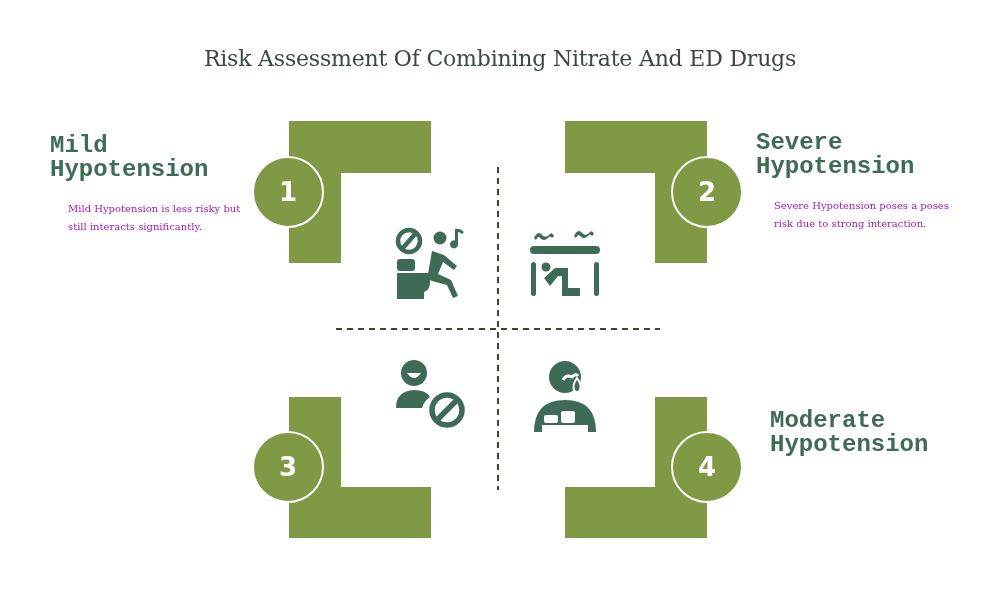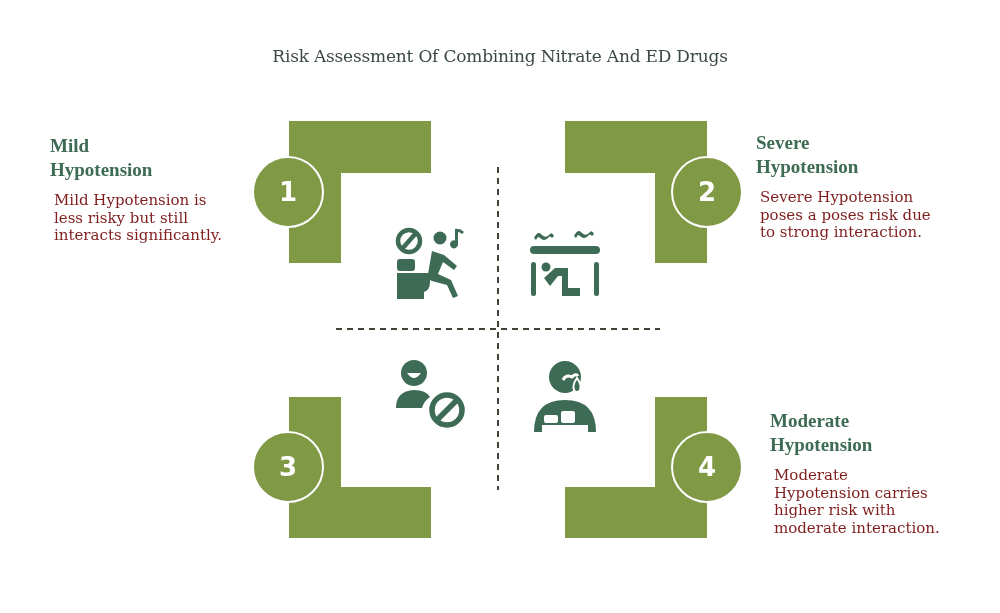--- a/index.html
+++ b/index.html
@@ -14,21 +14,21 @@
       overflow: hidden;
       font-family: "DejaVu Serif", "Liberation Serif", serif;
     }
     .title {
       position: absolute;
       left: 0;
       top: 46px;
       width: 1000px;
       text-align: center;
       font-family: "DejaVu Serif", serif;
-      font-size: 17px;
+      font-size: 22px;
       color: #3b4a40;
       letter-spacing: -0.2px;
     }
     .bar {
       position: absolute;
       background: #7f9945;
     }
     .badge {
       position: absolute;
       width: 68px;
@@ -64,32 +64,32 @@
       position: absolute;
       width: 76px;
       height: 76px;
     }
     .block {
       position: absolute;
       width: 210px;
     }
     .block h2 {
       margin: 0 0 10px 0;
-      font-family: Liberation Serif, serif;
+      font-family: Liberation Mono, monospace;
       font-weight: bold;
-      font-size: 19px;
+      font-size: 24px;
       line-height: 24px;
       color: #3e6b54;
     }
     .block p {
-      margin: 4px;
+      margin: 18px;
       font-family: "DejaVu Serif", serif;
-      font-size: 15px;
+      font-size: 10px;
       line-height: 17.5px;
-      color: #7f1d1d;
+      color: #a21caf;
     }
   </style>
 </head>
 <body>
 
 <div class="title">Risk Assessment Of Combining Nitrate And ED Drugs</div>
 
 <div>
   <div class="bar" style="left:289px; top:121px; width:142px; height:52px;"></div>
   <div class="bar" style="left:289px; top:121px; width:52px; height:142px;"></div>
@@ -180,14 +180,13 @@
 </div>
 
 <div class="block" style="left:50px; top:421px;">
 </div>
 
 <div class="block" style="left:770px; top:409px;">
   <h2>
     <span>Moderate</span><br>
     <span>Hypotension</span>
   </h2>
-  <p style="width:170px;">Moderate Hypotension carries higher risk with moderate interaction.</p>
 </div>
 
 </body></html>

